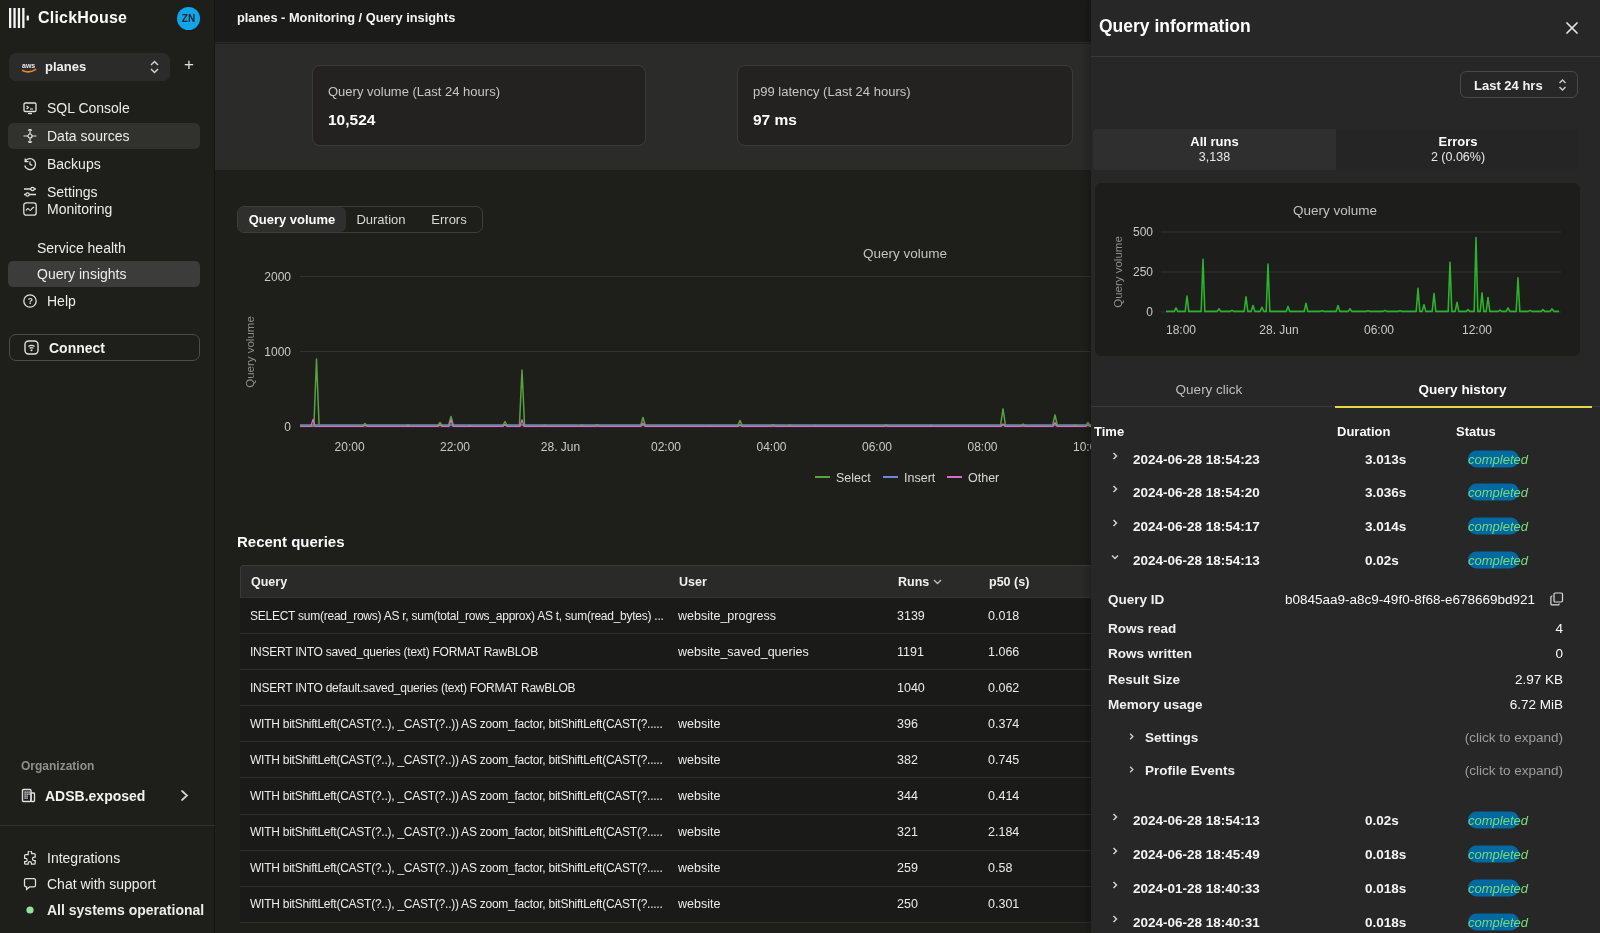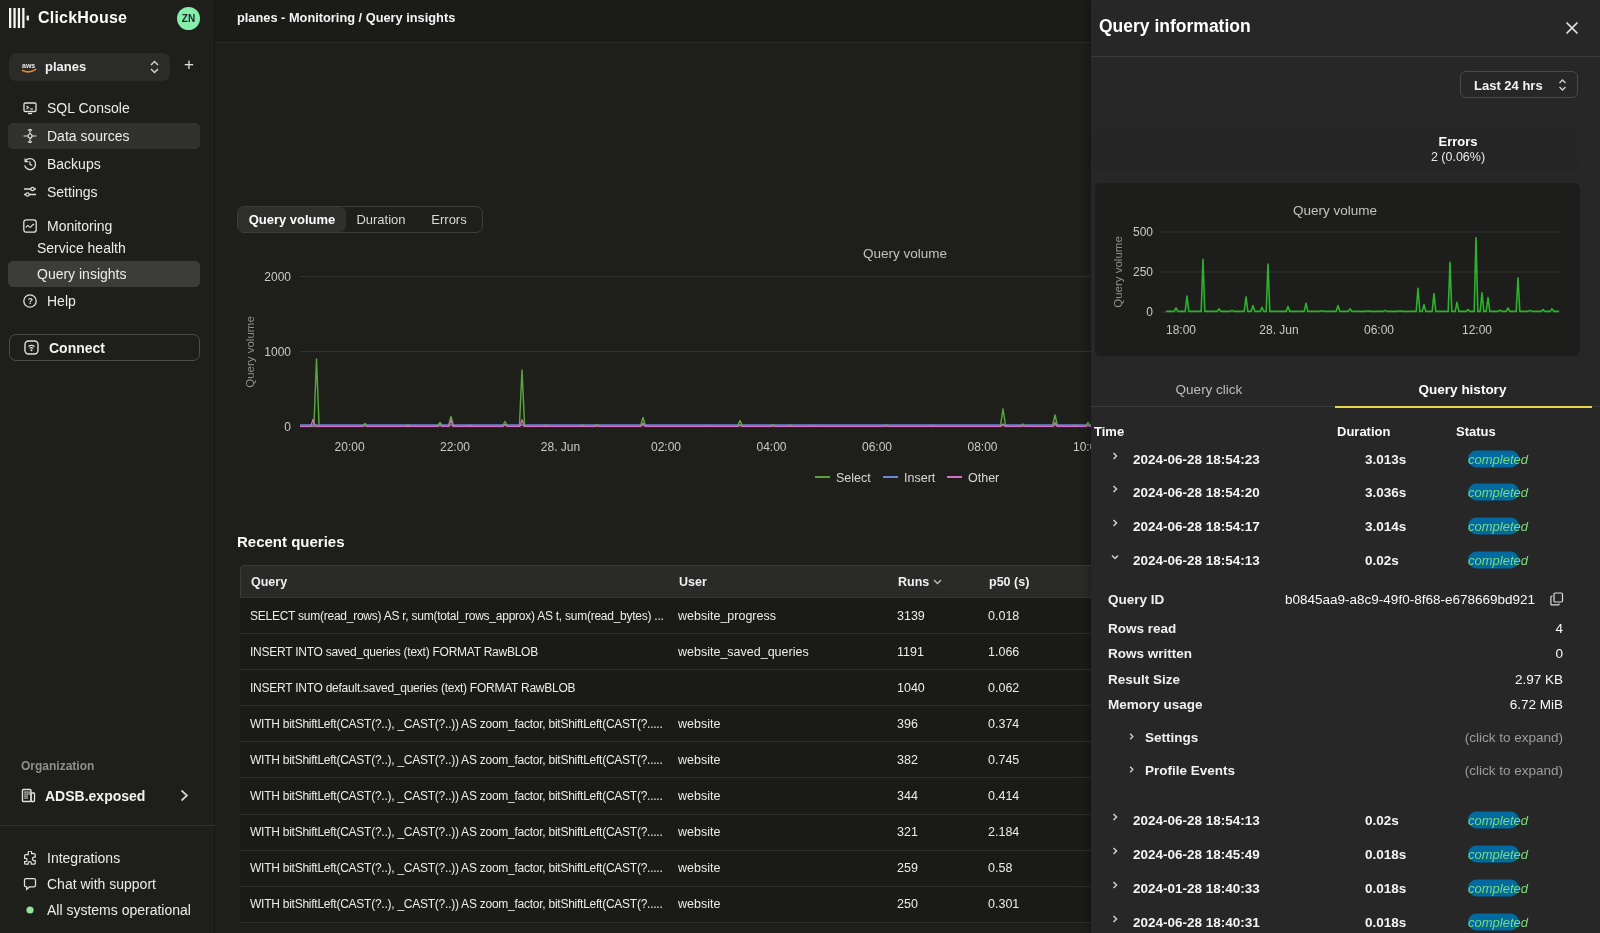--- a/index.html
+++ b/index.html
@@ -3,21 +3,21 @@
 <meta charset="utf-8">
 <style>
 * { margin:0; padding:0; box-sizing:border-box; }
 html,body { width:1600px; height:933px; overflow:hidden; background:#1e1e1b; font-family:"Liberation Sans",sans-serif; }
 #app { position:relative; width:1600px; height:933px; }
 .abs { position:absolute; }
 
 
 #sidebar { position:absolute; left:0; top:0; width:215px; height:933px; background:#1e1e1b; border-right:1px solid #151513; }
 #logo-text { position:absolute; left:38px; top:9px; font-size:16px; font-weight:bold; color:#fafafa; letter-spacing:.2px; }
-#avatar { position:absolute; left:177px; top:7px; width:23px; height:23px; border-radius:50%; background:#86efac; color:#22262e; font-size:10px; font-weight:bold; display:flex; align-items:center; justify-content:center;text-align:right; }
+#avatar { position:absolute; left:177px; top:7px; width:23px; height:23px; border-radius:50%; background:#0ea5e9; color:#22262e; font-size:10px; font-weight:bold; display:flex; align-items:center; justify-content:center;text-align:right; }
 #svc-select { position:absolute; left:9px; top:53px; width:161px; height:28px; background:#2b2b29; border-radius:7px; }
 #svc-select .name { position:absolute; left:36px; top:6px; font-size:13px; font-weight:600; color:#f0f0f0; }
 #plus { position:absolute; left:181px; top:55px; width:16px; height:24px; color:#e0e0e0; font-size:17px; font-weight:400; text-align:center; }
 .nav-item { position:absolute; left:8px; width:192px; height:26px; border-radius:5px; }
 .nav-item .txt { position:absolute; left:39px; top:50%; transform:translateY(-50%); font-size:14px; font-weight:500; color:#ececea; white-space:nowrap; }
 .nav-item .ic { position:absolute; left:15px; top:50%; transform:translateY(-50%); width:14px; height:14px; }
 .nav-item.sub .txt { left:29px; }
 #connect-btn { position:absolute; left:9px; top:334px; width:191px; height:27px; border:1px solid #4c4c4a; border-radius:7px; }
 #connect-btn .txt { position:absolute; left:39px; top:50%; transform:translateY(-50%); font-size:14px; font-weight:bold; color:#f2f2f2; }
 #org-label { position:absolute; left:21px; top:759px; font-size:12px; font-weight:bold; color:#8f8f8d; }
@@ -78,20 +78,30 @@
 text { font-family:"Liberation Sans",sans-serif; }
 </style>
 </head>
 <body>
 <div id="app">
 
 <div id="main">
   <div id="topbar">
         <div class="t">planes - Monitoring / Query insights</div>
       </div>
+  <div id="strip">
+    <div class="statcard" id="card1">
+      <div class="lbl">Query volume (Last 24 hours)</div>
+      <div class="val">10,524</div>
+    </div>
+    <div class="statcard" id="card2">
+      <div class="lbl">p99 latency (Last 24 hours)</div>
+      <div class="val">97 ms</div>
+    </div>
+  </div>
   <div id="tabgroup">
     <div class="tab active" style="left:0;width:108px;">Query volume</div>
     <div class="tab" style="left:108px;width:70px;">Duration</div>
     <div class="tab" style="left:178px;width:66px;">Errors</div>
   </div>
   <svg id="mainchart" style="position:absolute;left:25px;top:240px;" width="1290" height="255" viewBox="0 0 1290 255">
         <line x1="60" y1="36.5" x2="1290" y2="36.5" stroke="#32322f" stroke-width="1"></line>
         <text x="51" y="40.5" font-size="12" fill="#c9c9c7" text-anchor="end">2000</text>
         <line x1="60" y1="111.5" x2="1290" y2="111.5" stroke="#32322f" stroke-width="1"></line>
         <text x="51" y="115.5" font-size="12" fill="#c9c9c7" text-anchor="end">1000</text>
@@ -234,21 +244,21 @@
           <div class="txt">Backups</div>
         </div>
         <div class="nav-item" style="top:179px;">
           <svg class="ic" viewBox="0 0 14 14">
             <path d="M1 4 L13 4 M1 9.5 L13 9.5" stroke="#e0e0e0" stroke-width="1.3"></path>
             <circle cx="9.5" cy="4" r="1.7" fill="#1e1e1b" stroke="#e0e0e0" stroke-width="1.2"></circle>
             <circle cx="4.5" cy="9.5" r="1.7" fill="#1e1e1b" stroke="#e0e0e0" stroke-width="1.2"></circle>
           </svg>
           <div class="txt">Settings</div>
         </div>
-        <div class="nav-item" style="top:213px;">
+        <div class="nav-item" style="top:196px;">
           <svg class="ic" viewBox="0 0 14 14">
             <rect x="0.8" y="0.8" width="12.4" height="12.4" rx="2.5" stroke="#e0e0e0" stroke-width="1.3" fill="none"></rect>
             <path d="M3 8.5 Q4.5 5.5 6 7.5 T9 6.5 L11 5" stroke="#e0e0e0" stroke-width="1.2" fill="none"></path>
           </svg>
           <div class="txt">Monitoring</div>
         </div>
         <div class="nav-item sub" style="top:235px;">
           <div class="txt">Service health</div>
         </div>
         <div class="nav-item sub" style="top:261px;background:#3c3c3a;">
@@ -305,39 +315,43 @@
         <div class="nav-item" style="top:871px;">
           <svg class="ic" viewBox="0 0 14 14">
             <path d="M1.5 3.2 a1.7 1.7 0 0 1 1.7 -1.7 h7.6 a1.7 1.7 0 0 1 1.7 1.7 v5 a1.7 1.7 0 0 1 -1.7 1.7 H6.5 L3.6 12.3 V9.9 H3.2 a1.7 1.7 0 0 1 -1.7 -1.7 z" stroke="#e0e0e0" stroke-width="1.25" fill="none"></path>
           </svg>
           <div class="txt" style="font-weight:400;">Chat with support</div>
         </div>
         <div class="nav-item" style="top:897px;">
           <svg class="ic" viewBox="0 0 14 14">
             <circle cx="7" cy="7" r="3.6" fill="#8fe39b"></circle>
           </svg>
-          <div class="txt" style="font-weight:400;">All systems operational</div>
+          <div class="txt" style="font-weight:700;">All systems operational</div>
         </div>
       </div>
 </div>
 
 <div id="panel">
   <div id="panel-title">Query information</div>
   <svg id="panel-x" viewBox="0 0 18 18">
         <path d="M4 4 L14 14 M14 4 L4 14" stroke="#e6e6e6" stroke-width="1.7" stroke-linecap="round"></path>
       </svg>
   <div id="panel-div1"></div>
   <div id="range-sel">
     <div class="t">Last 24 hrs</div>
     <svg style="position:absolute;left:96px;top:6px;" width="11" height="14" viewBox="0 0 11 14">
       <path d="M2.5 5 L5.5 2 L8.5 5" stroke="#cfcfcf" stroke-width="1.4" fill="none"></path>
       <path d="M2.5 9 L5.5 12 L8.5 9" stroke="#cfcfcf" stroke-width="1.4" fill="none"></path>
     </svg>
   </div>
   <div id="ptabs">
+    <div class="cell on" style="left:0;">
+          <span class="a">All runs</span>
+          <span class="b">3,138</span>
+        </div>
     <div class="cell" style="left:243px;width:244px;">
           <span class="a">Errors</span>
           <span class="b">2 (0.06%)</span>
         </div>
   </div>
   <div id="pchart-card"></div>
   <svg id="pchart" style="position:absolute;left:4px;top:183px;" width="485" height="173" viewBox="0 0 485 173">
         <text x="240" y="32" font-size="13.5" fill="#c2c2c0" text-anchor="middle">Query volume</text>
         <line x1="66" y1="49" x2="466" y2="49" stroke="#32322f" stroke-width="1"></line>
         <text x="58" y="53" font-size="12" fill="#c9c9c7" text-anchor="end">500</text>

